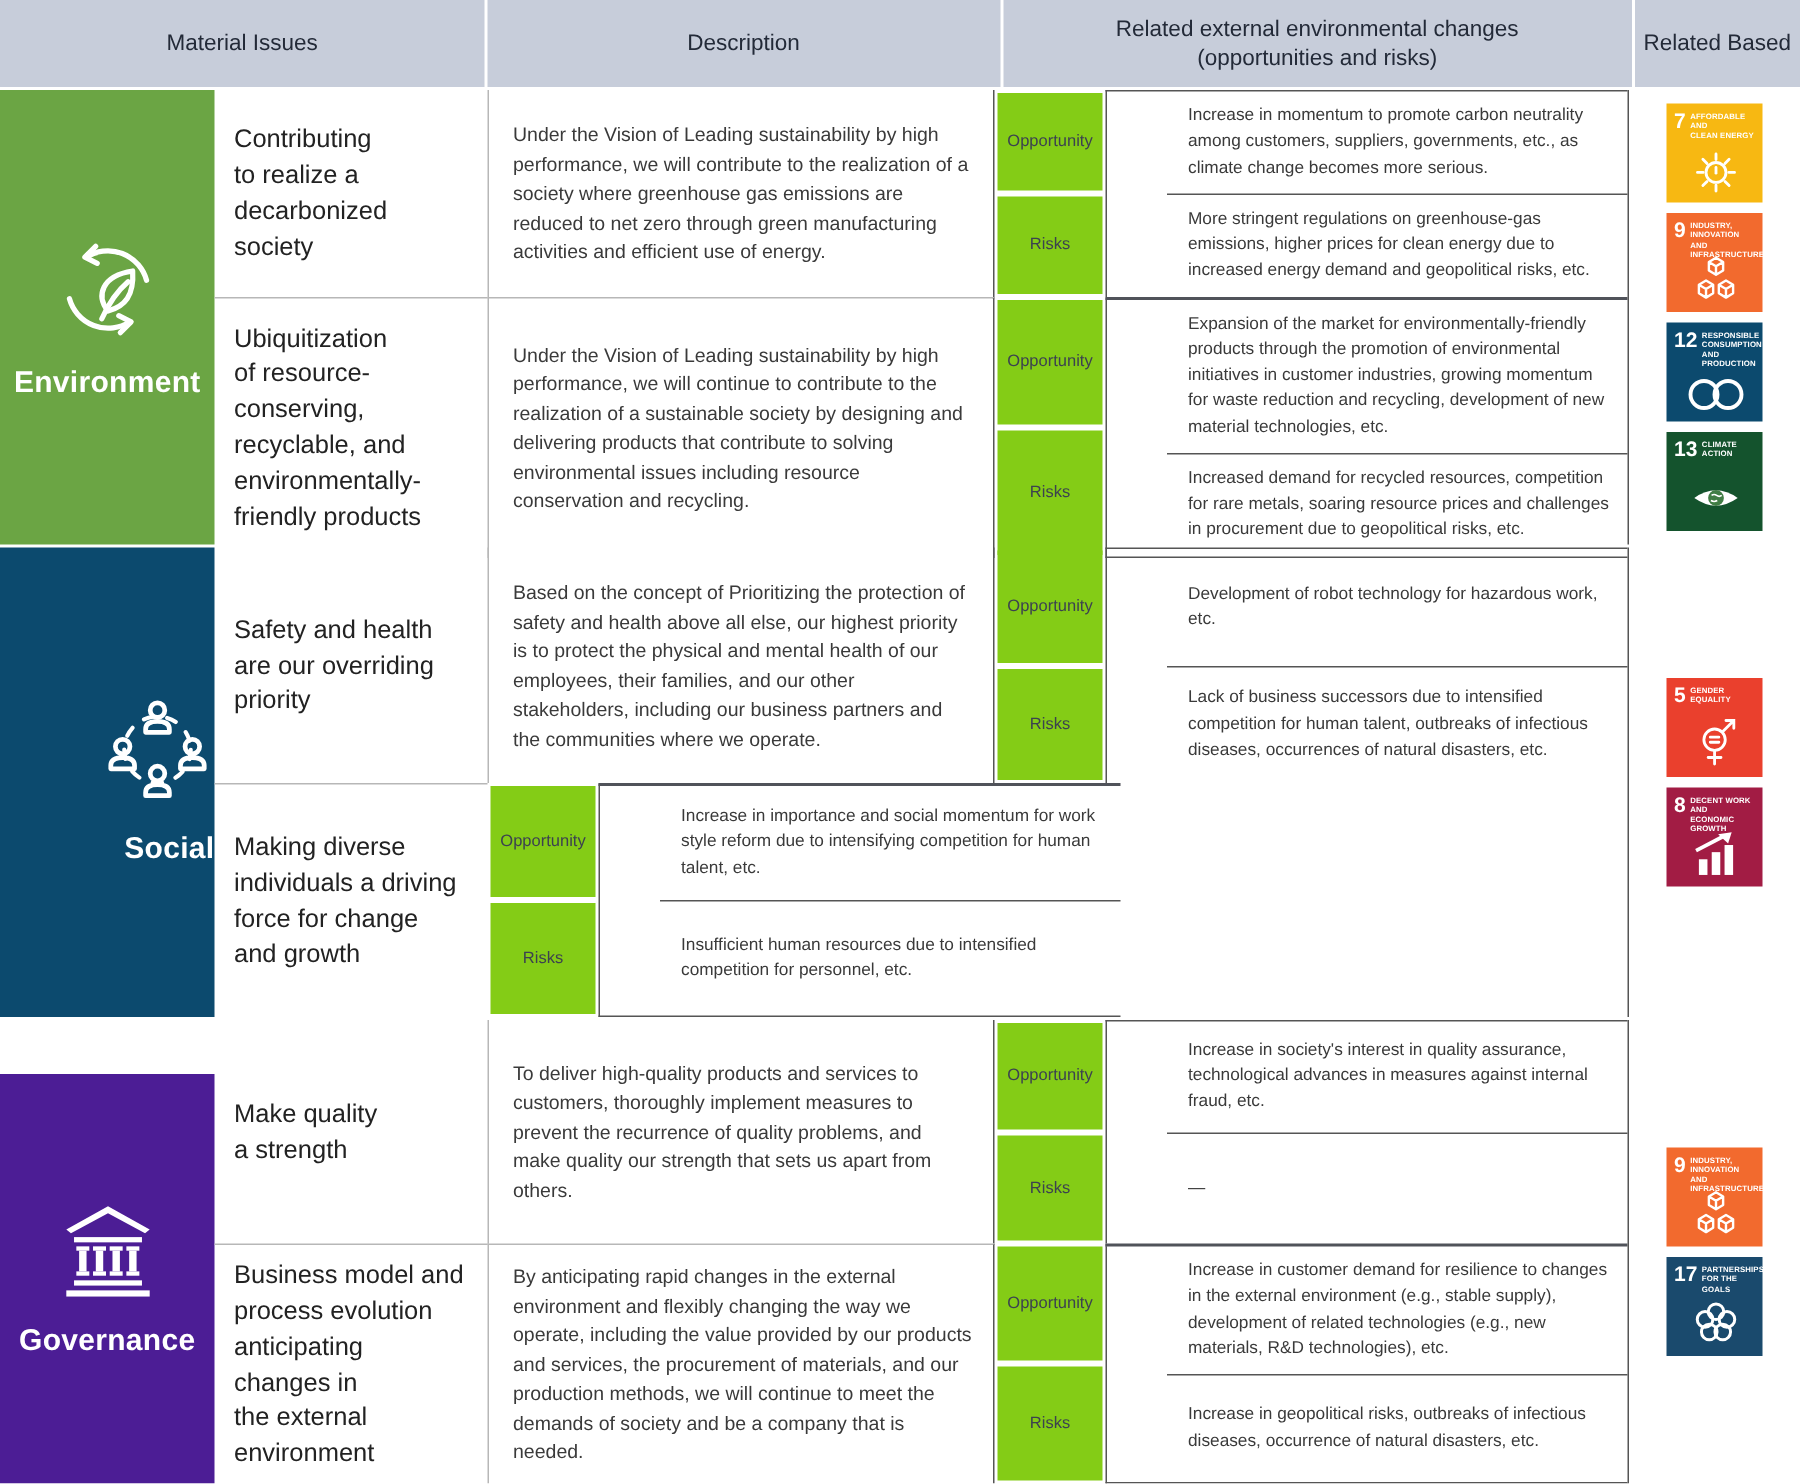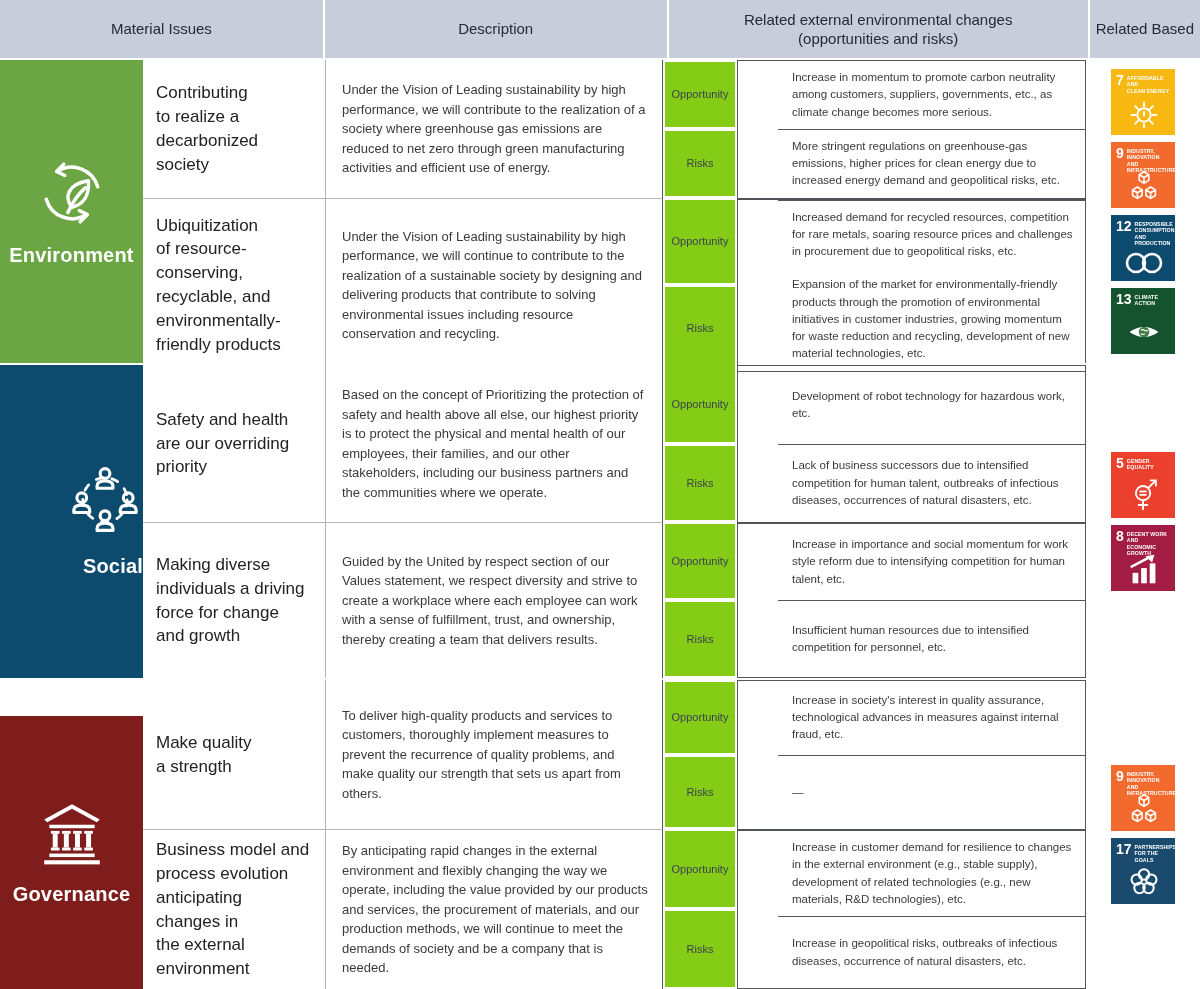--- a/index.html
+++ b/index.html
@@ -101,22 +101,22 @@
 conserving,
 recyclable, and
 environmentally-
 friendly products</div>
         <div class="desc-cell">Under the Vision of Leading sustainability by high performance, we will continue to contribute to the realization of a sustainable society by designing and delivering products that contribute to solving environmental issues including resource conservation and recycling.</div>
         <div class="or-col">
           <div class="or-label">Opportunity</div>
           <div class="or-label">Risks</div>
         </div>
         <div class="content-col">
+          <div class="or-text opp">Expansion of the market for environmentally-friendly products through the promotion of environmental initiatives in customer industries, growing momentum for waste reduction and recycling, development of new material technologies, etc.</div>
           <div class="or-text risk">Increased demand for recycled resources, competition for rare metals, soaring resource prices and challenges in procurement due to geopolitical risks, etc.</div>
-          <div class="or-text opp">Expansion of the market for environmentally-friendly products through the promotion of environmental initiatives in customer industries, growing momentum for waste reduction and recycling, development of new material technologies, etc.</div>
         </div>
       </div>
     </div>
     <div class="sdg-col">
       <div class="sdg-tile" style="background: rgb(247, 184, 18);">
         <div class="sdg-head">
             <span class="sdg-num">7</span>
             <span class="sdg-title">AFFORDABLE AND
 CLEAN ENERGY</span>
           </div>
@@ -205,21 +205,20 @@
         <div class="content-col">
           <div class="or-text opp">Development of robot technology for hazardous work, etc.</div>
           <div class="or-text risk">Lack of business successors due to intensified competition for human talent, outbreaks of infectious diseases, occurrences of natural disasters, etc.</div>
         </div>
       </div>
       <div class="issue-row second" style="flex-basis:156px">
         <div class="title-cell">Making diverse
 individuals a driving
 force for change
 and growth</div>
-        <div class="desc-cell">Guided by the United by respect section of our Values statement, we respect diversity and strive to create a workplace where each employee can work with a sense of fulfillment, trust, and ownership, thereby creating a team that delivers results.</div>
         <div class="or-col">
           <div class="or-label">Opportunity</div>
           <div class="or-label">Risks</div>
         </div>
         <div class="content-col">
           <div class="or-text opp">Increase in importance and social momentum for work style reform due to intensifying competition for human talent, etc.</div>
           <div class="or-text risk">Insufficient human resources due to intensified competition for personnel, etc.</div>
         </div>
       </div>
     </div>
@@ -252,21 +251,21 @@
             <rect x="26" y="13" width="6" height="21" fill="#fff"></rect>
             <path d="M6 17 L26 6.5" stroke="#fff" stroke-width="2.6" fill="none"></path>
             <polygon points="31,4 21.5,5.5 28.5,12" fill="#fff"></polygon>
           </svg>
         </div>
       </div>
     </div>
   </div>
 
   <div class="section" style="height:309px">
-    <div class="band" style="background: #7f1d1d; margin-top: 36px;">
+    <div class="band" style="background: #4c1d95; margin-top: 36px;">
       <div class="band-icon">
         <svg width="76" height="70" viewBox="0 0 72 68" fill="#fff">
           <polygon points="36,5 63,20 60,22.5 36,9.5 12,22.5 9,20" fill="#fff"></polygon>
           <rect x="14" y="25" width="44" height="3.4"></rect>
           <g>
             <rect x="15.5" y="31" width="8.4" height="2.8"></rect>
               <rect x="17.3" y="33.8" width="4.8" height="13.4"></rect>
               <rect x="15.5" y="47.2" width="8.4" height="2.8"></rect>
             <rect x="26.3" y="31" width="8.4" height="2.8"></rect>
               <rect x="28.1" y="33.8" width="4.8" height="13.4"></rect>

